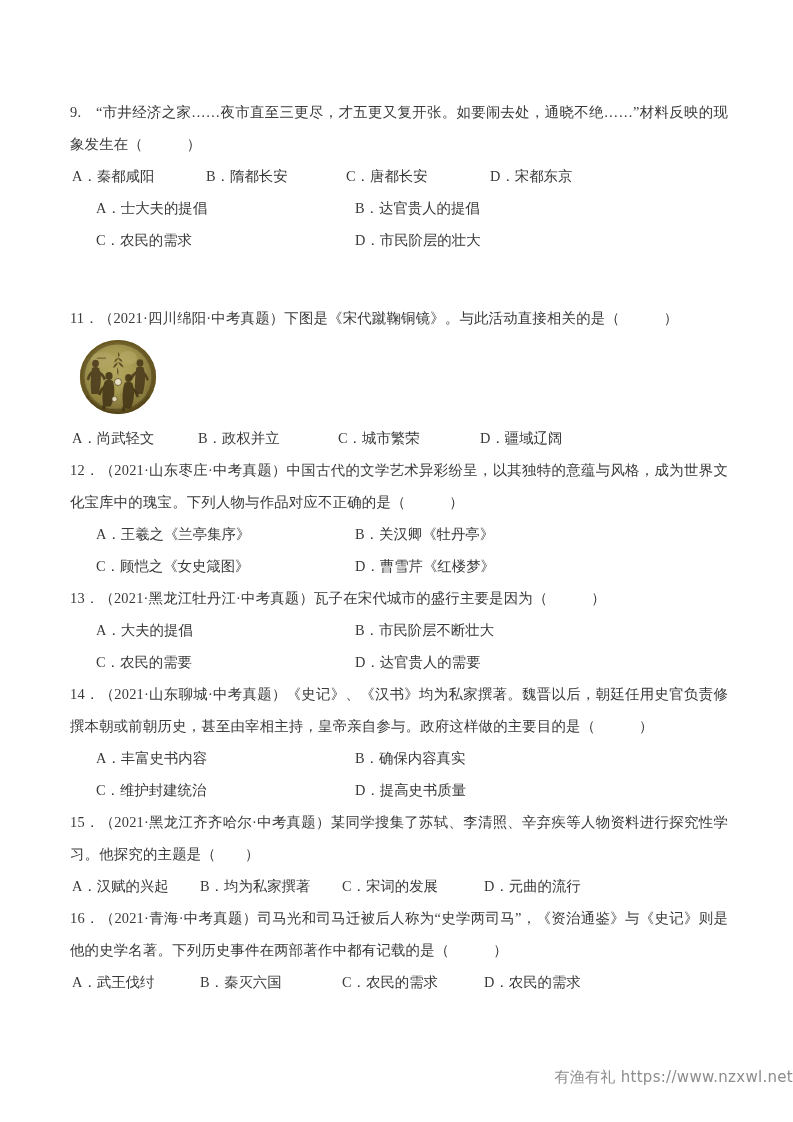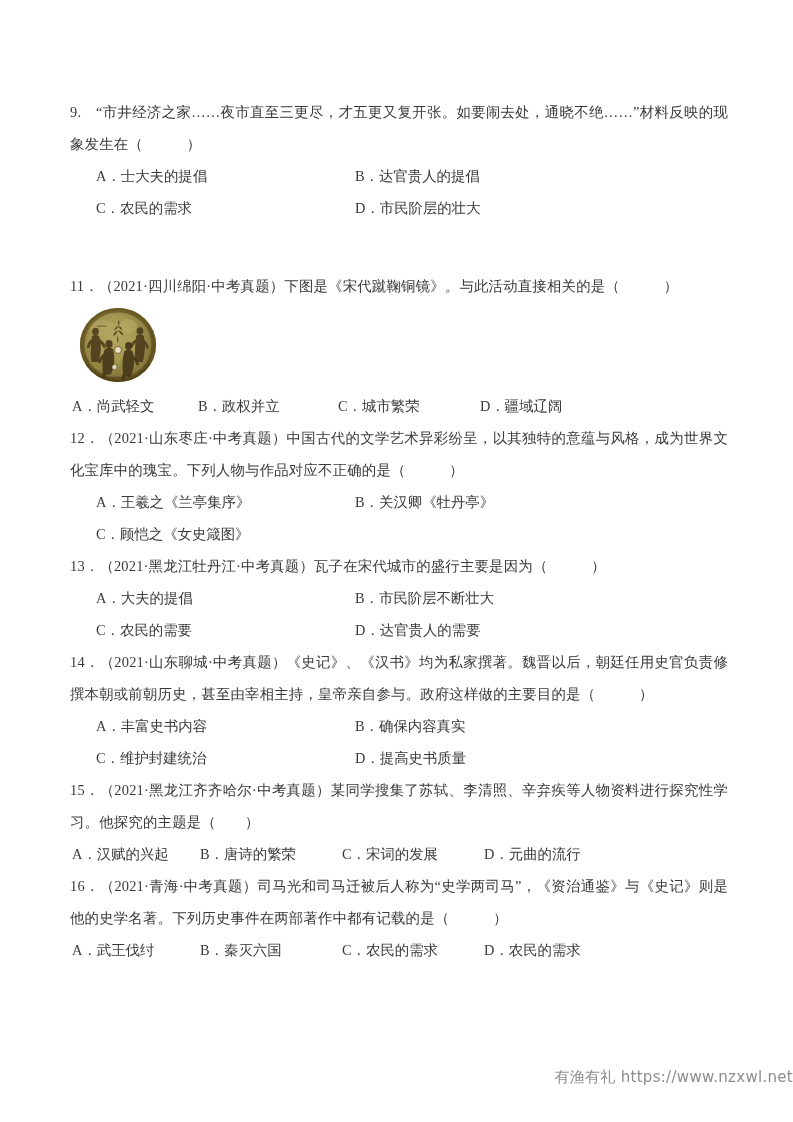--- a/index.html
+++ b/index.html
@@ -109,20 +109,26 @@
 </style>
 </head>
 <body>
 
 <div class="page">
 
   <div class="content">
 
     <div class="qblock">
       <div class="line stem">9.　“市井经济之家……夜市直至三更尽，才五更又复开张。如要闹去处，通晓不绝……”材料反映的现象发生在（　　　）</div>
+      <div class="opt-row">
+        <span class="opt c4-a">A．秦都咸阳</span>
+        <span class="opt c4-b">B．隋都长安</span>
+        <span class="opt c4-c">C．唐都长安</span>
+        <span class="opt c4-d">D．宋都东京</span>
+      </div>
     </div>
 
     <div class="qblock">
       <div class="opt-row">
         <span class="opt c2-a">A．士大夫的提倡</span>
         <span class="opt c2-b">B．达官贵人的提倡</span>
       </div>
       <div class="opt-row">
         <span class="opt c2-a">C．农民的需求</span>
         <span class="opt c2-b">D．市民阶层的壮大</span>
@@ -223,20 +229,21 @@
     </div>
 
     <div class="qblock">
       <div class="line stem">12．（2021·山东枣庄·中考真题）中国古代的文学艺术异彩纷呈，以其独特的意蕴与风格，成为世界文化宝库中的瑰宝。下列人物与作品对应不正确的是（　　　）</div>
       <div class="opt-row">
         <span class="opt c2-a">A．王羲之《兰亭集序》</span>
         <span class="opt c2-b">B．关汉卿《牡丹亭》</span>
       </div>
       <div class="opt-row">
         <span class="opt c2-a">C．顾恺之《女史箴图》</span>
+        <span class="opt c2-b">D．曹雪芹《红楼梦》</span>
       </div>
     </div>
 
     <div class="qblock">
       <div class="line stem">13．（2021·黑龙江牡丹江·中考真题）瓦子在宋代城市的盛行主要是因为（　　　）</div>
       <div class="opt-row">
         <span class="opt c2-a">A．大夫的提倡</span>
         <span class="opt c2-b">B．市民阶层不断壮大</span>
       </div>
       <div class="opt-row">
@@ -254,21 +261,21 @@
       <div class="opt-row">
         <span class="opt c2-a">C．维护封建统治</span>
         <span class="opt c2-b">D．提高史书质量</span>
       </div>
     </div>
 
     <div class="qblock">
       <div class="line stem">15．（2021·黑龙江齐齐哈尔·中考真题）某同学搜集了苏轼、李清照、辛弃疾等人物资料进行探究性学习。他探究的主题是（　　）</div>
       <div class="opt-row">
         <span class="opt c4v3-a">A．汉赋的兴起</span>
-        <span class="opt c4v3-b">B．唐诗的繁荣</span>
+        <span class="opt c4v3-b">B．均为私家撰著</span>
         <span class="opt c4v3-c">C．宋词的发展</span>
         <span class="opt c4v3-d">D．元曲的流行</span>
       </div>
     </div>
 
     <div class="qblock">
       <div class="line stem">16．（2021·青海·中考真题）司马光和司马迁被后人称为“史学两司马”，《资治通鉴》与《史记》则是他的史学名著。下列历史事件在两部著作中都有记载的是（　　　）</div>
       <div class="opt-row">
         <span class="opt c4v3-a">A．武王伐纣</span>
         <span class="opt c4v3-b">B．秦灭六国</span>

